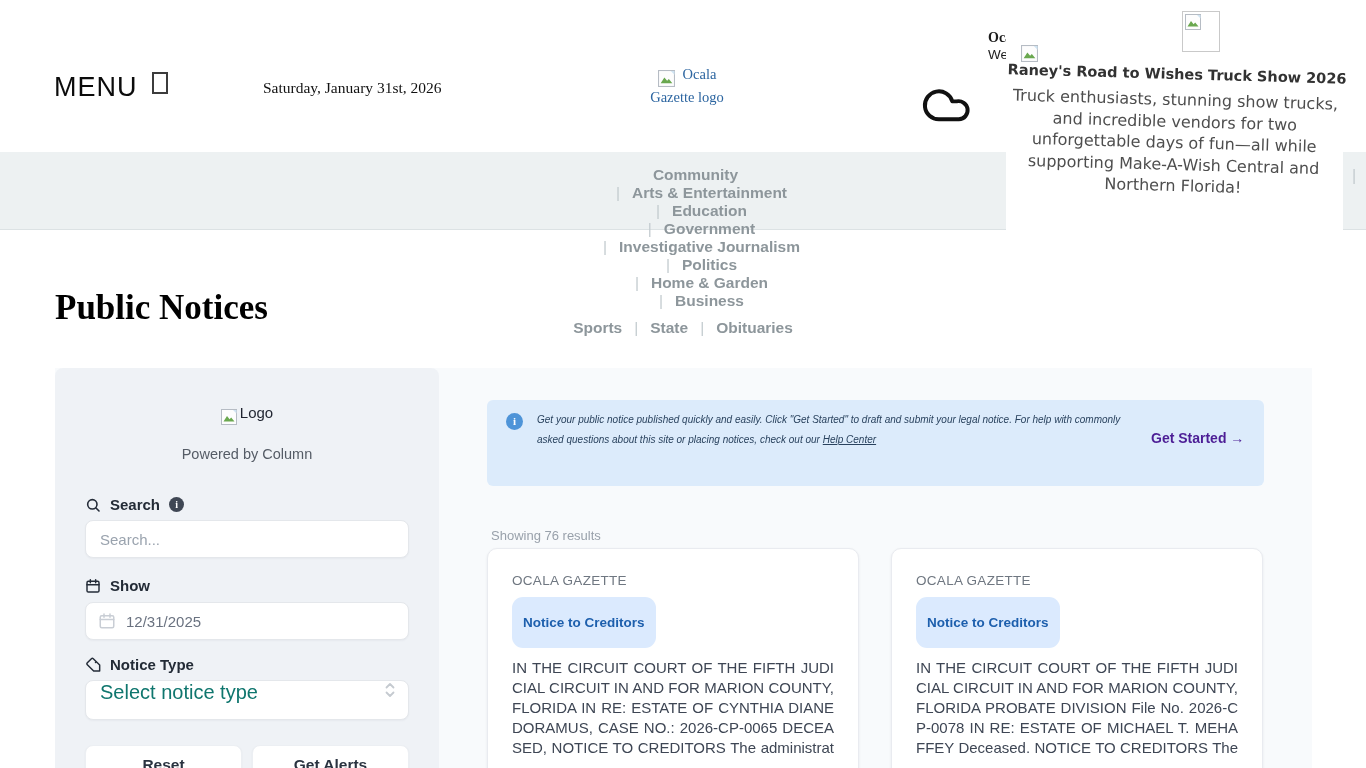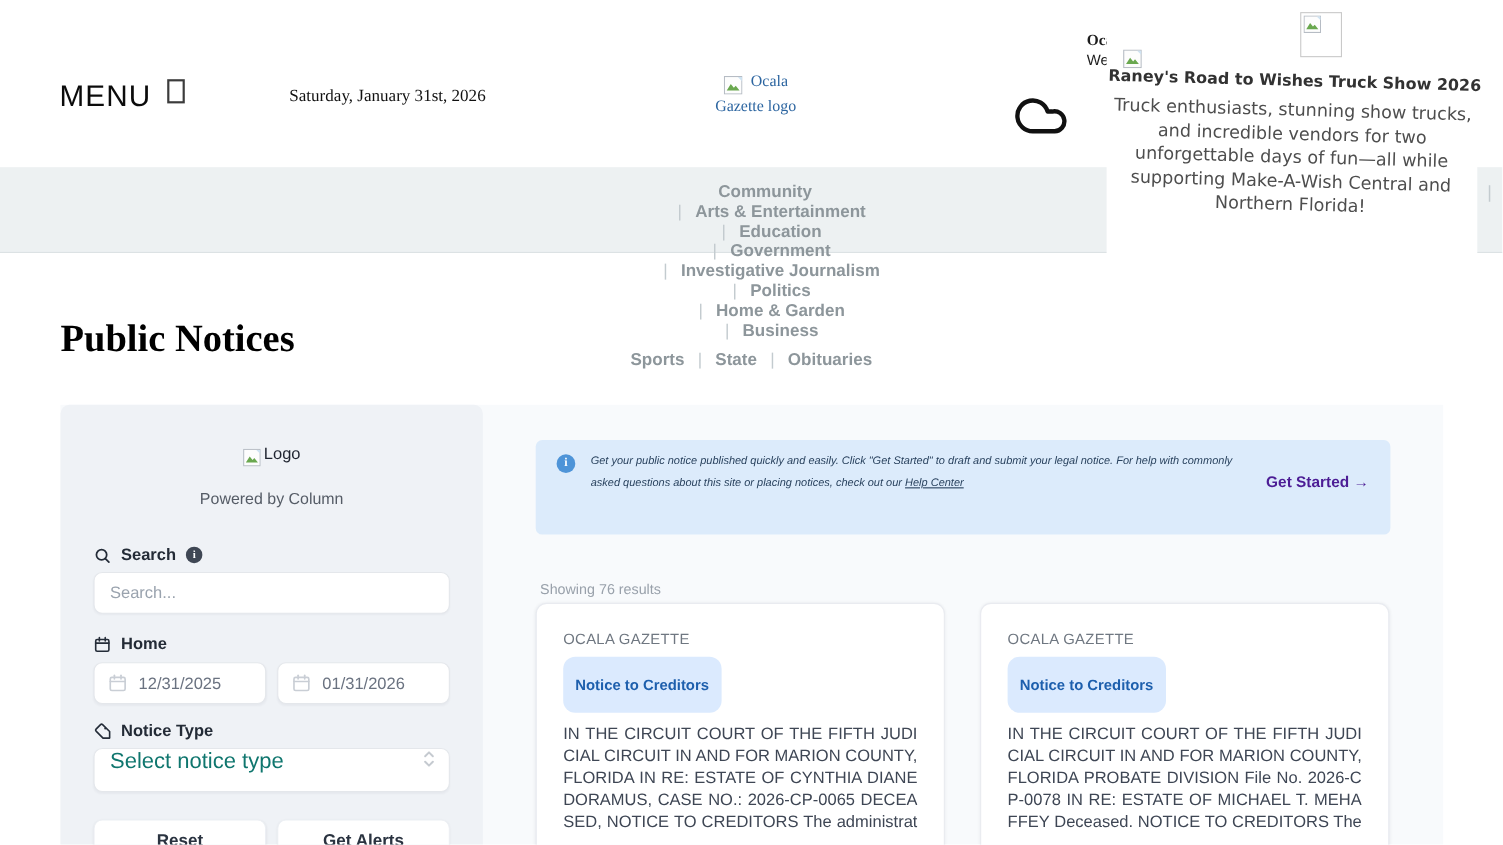--- a/index.html
+++ b/index.html
@@ -208,44 +208,33 @@
 
       <div class="sb-label lbl-date">
         <span>
           <svg width="16" height="16" viewBox="0 0 24 24" fill="none" stroke="#242c38" stroke-width="2.2" stroke-linecap="round">
               <rect x="3" y="5" width="18" height="16" rx="2"></rect>
               <line x1="8" y1="2.5" x2="8" y2="7"></line>
               <line x1="16" y1="2.5" x2="16" y2="7"></line>
               <line x1="3" y1="10" x2="21" y2="10"></line>
             </svg>
         </span>
-        <span>Home</span>
+        <span>Show</span>
       </div>
       <div class="date-row">
         <div class="date-box">
           <span>
             <svg width="18" height="18" viewBox="0 0 24 24" fill="none" stroke="#c9ced5" stroke-width="2" stroke-linecap="round">
                 <rect x="3" y="5" width="18" height="16" rx="2"></rect>
                 <line x1="8" y1="2.5" x2="8" y2="7"></line>
                 <line x1="16" y1="2.5" x2="16" y2="7"></line>
                 <line x1="3" y1="10" x2="21" y2="10"></line>
               </svg>
           </span>
           <input type="text" readonly="" value="12/31/2025" style="">
-        </div>
-        <div class="date-box">
-          <span>
-            <svg width="18" height="18" viewBox="0 0 24 24" fill="none" stroke="#c9ced5" stroke-width="2" stroke-linecap="round">
-                <rect x="3" y="5" width="18" height="16" rx="2"></rect>
-                <line x1="8" y1="2.5" x2="8" y2="7"></line>
-                <line x1="16" y1="2.5" x2="16" y2="7"></line>
-                <line x1="3" y1="10" x2="21" y2="10"></line>
-              </svg>
-          </span>
-          <input type="text" readonly="" value="01/31/2026" style="">
         </div>
       </div>
 
       <div class="sb-label lbl-type">
         <span>
           <svg width="16" height="16" viewBox="0 0 24 24" fill="none" stroke="#242c38" stroke-width="2.2" stroke-linejoin="round">
               <path d="M12 2 L21 2 L21 11 L11.5 20.5 a2 2 0 0 1 -2.8 0 L2.6 14.4 a2 2 0 0 1 0 -2.8 Z" transform="rotate(90 12 12)"></path>
               <circle cx="16" cy="8" r="1.4" fill="#242c38" stroke="none"></circle>
             </svg>
         </span>

